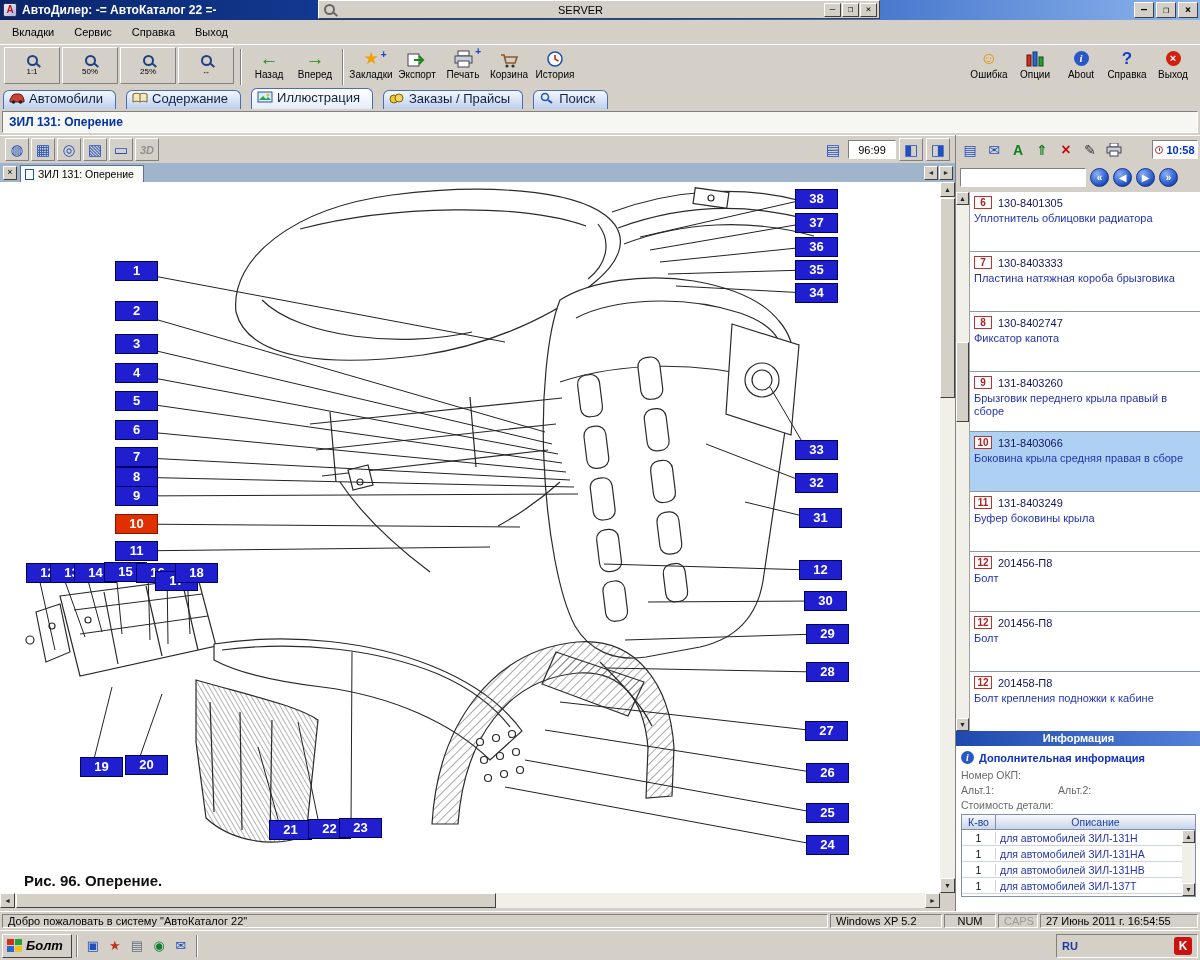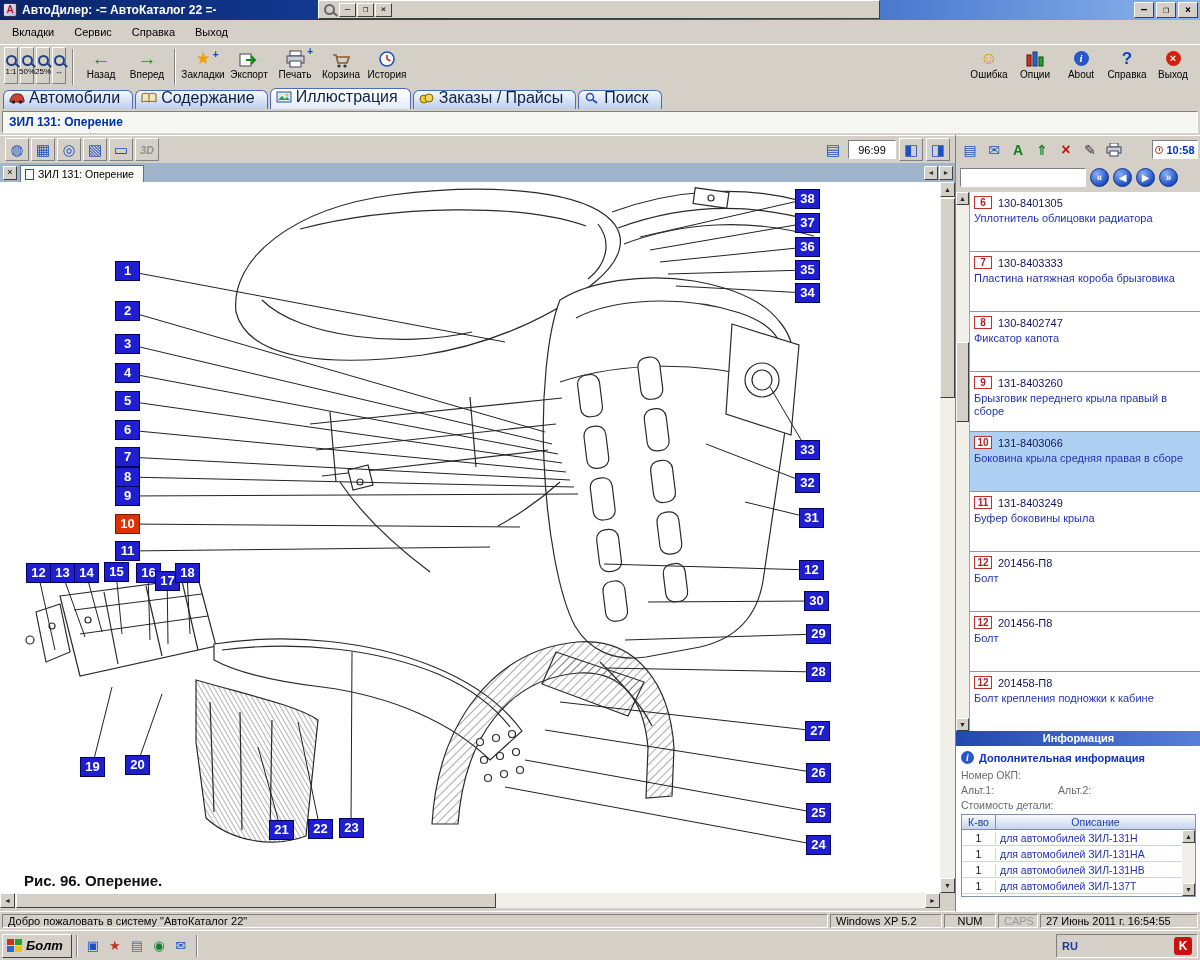--- a/index.html
+++ b/index.html
@@ -13,38 +13,38 @@
   #rdp-bar{position:absolute;left:318px;top:0;width:562px;height:19px;background:#d4d0c8;border:1px solid;border-color:#fff #404040 #404040 #fff;display:flex;align-items:center;padding:0 2px;color:#000;font-weight:normal;font-size:11px}
   #rdp-title{flex:1;text-align:center;color:#000}
   .pin-icon{width:11px;height:11px;border:2px solid #666;border-radius:50%;position:relative;margin:0 3px}
   .pin-icon::after{content:"";position:absolute;width:6px;height:2px;background:#666;right:-5px;bottom:-2px;transform:rotate(40deg)}
   .rdpbtn{width:17px;height:14px;margin-left:1px;background:#d4d0c8;border:1px solid;border-color:#fff #404040 #404040 #fff;font-size:9px;text-align:center;line-height:11px;font-family:"DejaVu Sans Mono",monospace}
   
   #menubar{position:absolute;left:0;top:20px;width:1200px;height:24px;background:#d4d0c8;display:flex;align-items:center;padding-left:2px}
   .menu-item{padding:4px 10px}
   
   #toolbar{position:absolute;left:0;top:44px;width:1200px;height:44px;background:#d4d0c8;border-top:1px solid #fff;display:flex;align-items:flex-start;padding:2px 4px}
-  .zoombtn{width:14px;height:37px;margin-right:2px;border:1px solid;border-color:#fff #808080 #808080 #fff;background:#d4d0c8;display:flex;flex-direction:column;align-items:center;justify-content:center}
+  .zoombtn{width:56px;height:37px;margin-right:2px;border:1px solid;border-color:#fff #808080 #808080 #fff;background:#d4d0c8;display:flex;flex-direction:column;align-items:center;justify-content:center}
   .mag{width:11px;height:11px;border:2px solid #204080;border-radius:50%;position:relative}
   .mag::after{content:"";position:absolute;width:6px;height:2px;background:#204080;right:-5px;bottom:-2px;transform:rotate(40deg)}
   .zlabel{font-size:8px;margin-top:1px}
   .tsep{width:2px;height:36px;border-left:1px solid #808080;border-right:1px solid #fff;margin:2px 4px;align-self:center}
   .tbtn{min-width:46px;height:40px;display:flex;flex-direction:column;align-items:center;padding-top:1px;font-size:10px}
   .tbtn .ico{height:21px;display:flex;align-items:center;justify-content:center;position:relative}
   .arrow-green{color:#148a14;font-size:19px;font-weight:bold;line-height:18px}
   .star{color:#f0a000;font-size:17px;line-height:17px}
   .plus-badge{position:absolute;right:-8px;top:-2px;color:#1040d0;font-size:10px;font-weight:bold}
   .smiley{color:#e09000;font-size:17px;line-height:17px}
   .circle-i{width:15px;height:15px;border-radius:50%;background:#2858c8;color:#fff;font-weight:bold;font-style:italic;font-family:"Liberation Serif",serif;text-align:center;line-height:15px;font-size:11px}
   .qmark{color:#1040c0;font-size:17px;font-weight:bold}
   .exit-dot{width:15px;height:15px;border-radius:50%;background:#d02010;color:#fff;font-weight:bold;text-align:center;line-height:14px;font-size:11px}
   #toolbar-right{margin-left:auto;display:flex}
   
   #tabbar{position:absolute;left:0;top:88px;width:1200px;height:21px;background:#d4d0c8;display:flex;align-items:flex-end;padding-left:3px}
-  .tab{height:19px;display:flex;align-items:center;gap:4px;padding:0 12px 4px 5px;margin-right:2px;border:1px solid #4a6cc0;border-bottom:none;border-radius:6px 6px 0 0;background:linear-gradient(180deg,#f4f8fd,#bdd0ee);font-size:16px;color:#102040;white-space:nowrap}
+  .tab{height:19px;display:flex;align-items:center;gap:4px;padding:0 12px 4px 5px;margin-right:10px;border:1px solid #4a6cc0;border-bottom:none;border-radius:6px 6px 0 0;background:linear-gradient(180deg,#f4f8fd,#bdd0ee);font-size:13px;color:#102040;white-space:nowrap}
   .tab.active{height:21px;background:linear-gradient(180deg,#ffffff,#e4ecf8);z-index:2}
   
   #titlestrip{position:absolute;left:0;top:109px;width:1200px;height:26px;background:#d4d0c8;padding:2px}
   #titlestrip-box{height:22px;background:#f6f6f2;border:1px solid;border-color:#808080 #fff #fff #808080;display:flex;align-items:center;padding-left:6px;color:#0033aa;font-weight:bold;font-size:12px}
   
   #vtoolbar{position:absolute;left:0;top:135px;width:955px;height:28px;background:#d4d0c8;border-top:1px solid #fff;display:flex;align-items:center;padding:0 5px;gap:2px}
   .vbtn{width:24px;height:23px;display:flex;align-items:center;justify-content:center;font-size:15px;color:#2050c0;border:1px solid;border-color:#fff #808080 #808080 #fff;background:#d4d0c8}
   .vbtn.flat{border-color:transparent;background:none}
   .threeD{font-size:11px;font-weight:bold;font-style:italic;color:#909090}
   .scalebox{width:48px;height:19px;background:#fff;border:1px solid;border-color:#808080 #fff #fff #808080;font-size:11px;display:flex;align-items:center;justify-content:center}
@@ -53,21 +53,21 @@
   #doctabrow{position:absolute;left:0;top:163px;width:955px;height:19px;background:#a0b4cc;display:flex;align-items:flex-end;padding-left:3px}
   .doc-close{width:14px;height:14px;margin:0 3px 2px 0;background:#d4d0c8;border:1px solid;border-color:#fff #404040 #404040 #fff;font-size:9px;line-height:11px;text-align:center}
   .doc-tab{height:17px;background:#f8f8f4;border:1px solid #607090;border-bottom:none;display:flex;align-items:center;gap:4px;padding:0 9px 0 4px;font-size:10.5px}
   .page-ico{width:9px;height:11px;background:#fff;border:1px solid #2050b0}
   #pane-pager{margin-left:auto;margin-right:2px;margin-bottom:2px;display:flex;gap:1px}
   .pager-btn{width:14px;height:14px;background:#d4d0c8;border:1px solid;border-color:#fff #404040 #404040 #fff;font-size:7px;text-align:center;line-height:12px;color:#333}
   
   #illustration{position:absolute;left:0;top:182px;width:940px;height:711px;background:#fff;overflow:hidden}
   #drawing{position:absolute;left:0;top:0}
   #callout-layer{position:absolute;left:0;top:0;width:940px;height:711px}
-  .callout{position:absolute;width:25px;height:20px;background:#1f1fd0;border:1px solid #000060;color:#fff;font-weight:bold;font-size:13px;text-align:center;line-height:18px}
+  .callout{position:absolute;width:43px;height:20px;background:#1f1fd0;border:1px solid #000060;color:#fff;font-weight:bold;font-size:13px;text-align:center;line-height:18px}
   .callout-red{background:#e03000;border-color:#801800}
   #caption{position:absolute;left:24px;top:690px;font-size:15px;font-weight:bold;color:#101010}
   
   .sb-track{position:absolute;background:#f0efe8}
   .sb-btn{position:absolute;background:#d4d0c8;border:1px solid;border-color:#fff #404040 #404040 #fff;font-size:7px;color:#222;text-align:center}
   .sb-thumb{position:absolute;background:#d4d0c8;border:1px solid;border-color:#fff #404040 #404040 #fff}
   
   #rpanel{position:absolute;left:955px;top:135px;width:245px;height:776px;background:#d4d0c8;border-left:1px solid #808080}
   #rp-toolbar{position:absolute;left:0;top:0;width:245px;height:28px;display:flex;align-items:center;gap:2px;padding:0 3px;border-top:1px solid #fff}
   .rp-ico{width:22px;height:22px;display:flex;align-items:center;justify-content:center;font-size:14px}
@@ -129,20 +129,21 @@
   <span id="app-icon">А</span>
   <span>АвтоДилер: -= АвтоКаталог 22 =-</span>
   <div id="title-winbtns">
     <span class="winbtn">–</span>
     <span class="winbtn">❐</span>
     <span class="winbtn">×</span>
   </div>
 </div>
 <div id="rdp-bar">
   <span class="pin-icon"></span>
+  <span id="rdp-title">SERVER</span>
   <span class="rdpbtn">–</span>
   <span class="rdpbtn">❐</span>
   <span class="rdpbtn">×</span>
 </div>
 
 <div id="menubar">
   <span class="menu-item">Вкладки</span>
   <span class="menu-item">Сервис</span>
   <span class="menu-item">Справка</span>
   <span class="menu-item">Выход</span>

